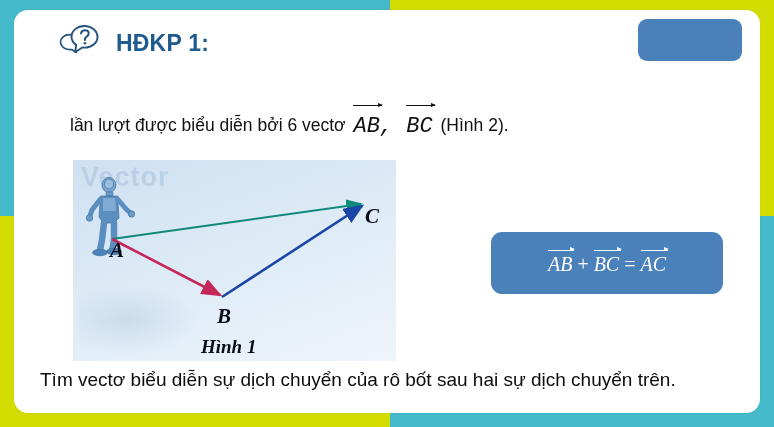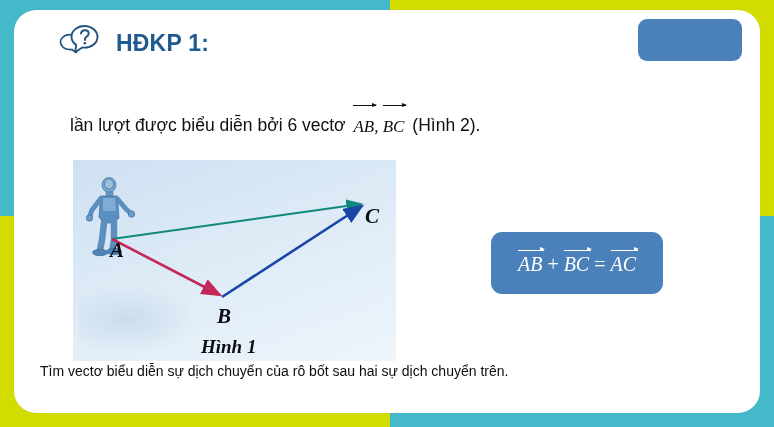--- a/index.html
+++ b/index.html
@@ -41,21 +41,21 @@
   .band-bot-teal   { left:390px;bottom:0;width:384px;height:22px; background:#44b9c9; }
 
   
   .card {
     position: absolute;
     left: 14px;
     top: 10px;
     width: 746px;
     height: 403px;
     background: #ffffff;
-    border-radius: 22px;
+    border-radius: 14px;
     box-sizing: border-box;
     box-shadow: 0 0 2px rgba(0,0,0,0.06);
   }
 
   
   .header {
     position: absolute;
     left: 42px;
     top: 12px;
     display: flex;
@@ -87,23 +87,23 @@
     position: absolute;
     left: 56px;
     top: 58px;
     width: 648px;
     font-size: 17.5px;
     color: #101010;
     line-height: 38px;
   }
   .para .vecgrp {
     display: inline-block;
-    font-family: Liberation Serif, serif;
+    font-family: Liberation Mono, monospace;
     font-style: italic;
-    font-size: 17px;
+    font-size: 22px;
     vertical-align: -1px;
     padding: 0 3px;
   }
   .vec {
     display: inline-block;
     position: relative;
     padding-top: 2px;
   }
   .vec .vbar {
     position: absolute;
@@ -166,21 +166,21 @@
     font-weight: bold;
     font-size: 19px;
     color: #0b0b14;
   }
 
   
   .formula-box {
     position: absolute;
     left: 477px;
     top: 222px;
-    width: 172px;
+    width: 232px;
     height: 62px;
     background: #4a81ba;
     border-radius: 11px;
     display: flex;
     align-items: center;
     justify-content: center;
   }
   .formula {
     font-family: "Liberation Serif", serif;
     font-style: italic;
@@ -189,23 +189,23 @@
     white-space: nowrap;
   }
   .formula .vec .vbar { background:#ffffff; }
   .formula .vec .vbar::after { border-left-color:#ffffff; }
   .formula .op { font-style: normal; padding: 0 5px; }
 
   
   .bottom-line {
     position: absolute;
     left: 26px;
-    bottom: 34px;
+    bottom: 22px;
     width: 700px;
-    font-size: 14px;
+    font-size: 19px;
     color: #0c0c0c;
     white-space: nowrap;
   }
 </style>
 </head>
 <body>
 
 <div id="slide">
 
   <div class="border-band band-top-teal"></div>
@@ -237,20 +237,21 @@
       <br>
       <span>lần lượt được biểu diễn bởi 6 vectơ</span>
       <span class="vecgrp">
         <span class="vec"><span class="vbar"></span><span>AB</span></span><span>,</span>
         <span class="vec"><span class="vbar"></span><span>BC</span></span>
       </span>
       <span>(Hình 2).</span>
     </div>
 
     <div class="figure-wrap">
+      <div class="ghost">Vector</div>
       <div class="ghost2"></div>
 
       <svg class="figure-svg" width="323" height="201" viewBox="0 0 323 201" xmlns="http://www.w3.org/2000/svg">
         <defs>
           <marker id="arrAB" markerWidth="9" markerHeight="9" refX="7" refY="3.2" orient="auto">
             <path d="M0,0 L8,3.2 L0,6.4 z" fill="#c4285a"></path>
           </marker>
           <marker id="arrBC" markerWidth="9" markerHeight="9" refX="7" refY="3.2" orient="auto">
             <path d="M0,0 L8,3.2 L0,6.4 z" fill="#1a46a8"></path>
           </marker>

